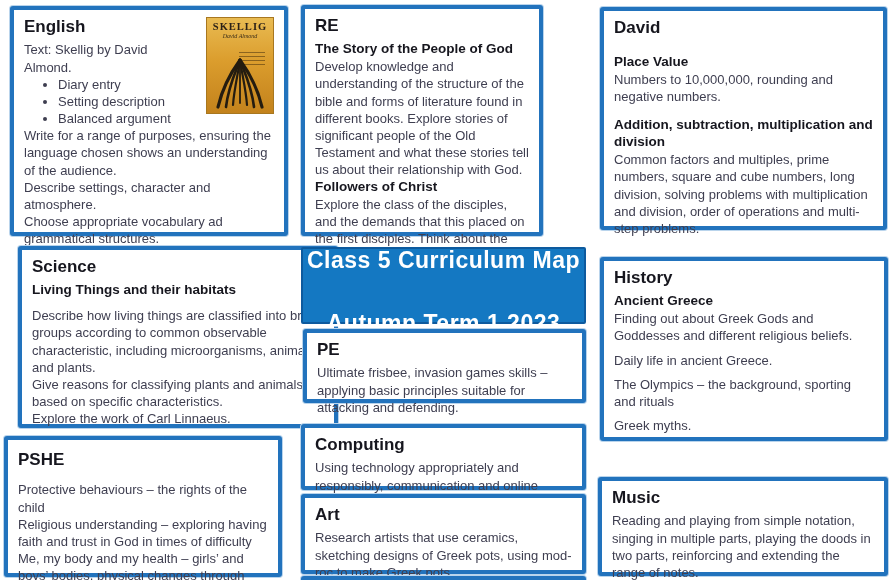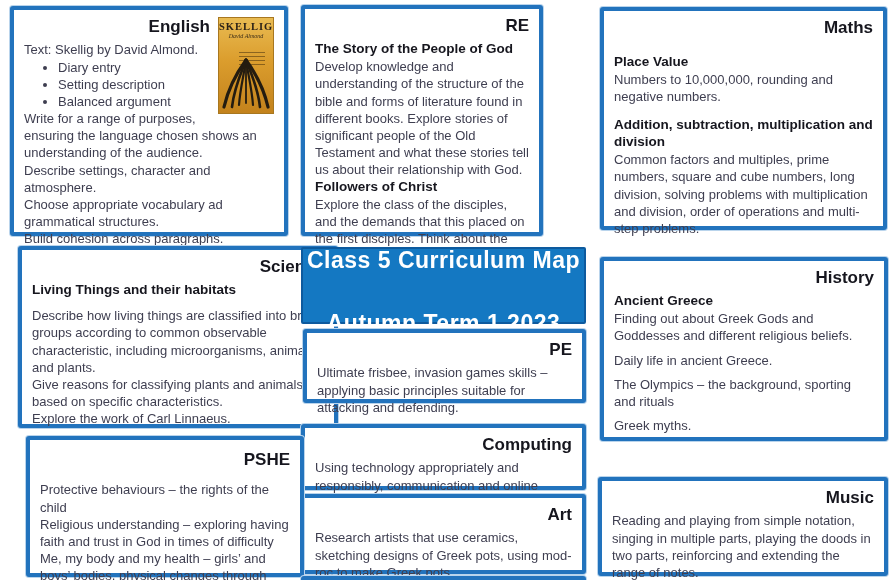--- a/index.html
+++ b/index.html
@@ -17,21 +17,21 @@
     background:#ffffff;
     border:4px solid var(--blue-border);
     border-radius:3px;
     box-shadow:0 0 0 1px #b9d4ec;
     padding:5px 10px 5px 10px;
     color:var(--text);
     font-size:13px;
     line-height:1.32;
   }
   .box-title{
-    text-align:right;
+    text-align:left;
     font-weight:bold;
     font-size:17px;
     color:var(--head);
     margin:1px 0 3px;
   }
   .subhead{
     font-weight:bold;
     color:var(--head);
     font-size:13.5px;
   }
@@ -45,21 +45,21 @@
   
   #english{left:10px;top:6px;width:278px;height:230px;}
   #re{left:301px;top:5px;width:242px;height:231px;}
   #maths{left:600px;top:7px;width:287px;height:223px;}
   #science{left:18px;top:246px;width:320px;height:182px;}
   #pe{left:303px;top:329px;width:283px;height:74px;}
   #computing{left:301px;top:424px;width:285px;height:66px;}
   #art{left:301px;top:494px;width:285px;height:80px;}
   #history{left:600px;top:257px;width:288px;height:184px;}
   #music{left:598px;top:477px;width:290px;height:99px;}
-  #pshe{left:26px;top:436px;width:278px;height:141px;padding-top:8px;}
+  #pshe{left:4px;top:436px;width:278px;height:141px;padding-top:8px;}
   #cutoff{left:301px;top:576px;width:285px;height:14px;padding:0;}
 
   #maths .box-title{margin-bottom:14px;}
   #pshe .box-title{margin-bottom:10px;}
   #science .subhead{margin-bottom:8px;}
 
   
   .title-box{
     position:absolute;
     left:301px;top:247px;width:285px;height:77px;
@@ -72,21 +72,21 @@
     color:#ffffff;
     font-weight:bold;
     font-size:23px;
     line-height:1;
     letter-spacing:0.5px;
   }
 
   
   .book{
     float:right;
-    width:56px;height:97px;
+    width:68px;height:97px;
     margin:2px 0 6px 8px;
     background:linear-gradient(180deg,#e9bb52 0%,#db9d2d 45%,#c3821c 100%);
     border:1px solid #a8771f;
     position:relative;
     text-align:center;
     overflow:hidden;
   }
   .book-title{
     font-family:"Liberation Serif",serif;
     font-weight:bold;
@@ -152,21 +152,21 @@
 
   <div class="box" id="re">
     <div class="box-title">RE</div>
     <div class="subhead">The Story of the People of God</div>
     <p class="para">Develop knowledge and understanding of the structure of the bible and forms of literature found in different books.  Explore stories of significant people of the Old Testament and what these stories tell us about their relationship with God.</p>
     <div class="subhead">Followers of Christ</div>
     <p class="para">Explore the class of the disciples, and the demands that this placed on the first disciples. Think about the way that people answer the call of Christ today.</p>
   </div>
 
   <div class="box" id="maths">
-    <div class="box-title">Maths</div>
+    <div class="box-title">David</div>
     <div class="subhead">Place Value</div>
     <p class="para">Numbers to 10,000,000, rounding and negative numbers.</p>
     <div class="subhead gap-before">Addition, subtraction, multiplication and division</div>
     <p class="para">Common factors and multiples, prime numbers, square and cube numbers, long division, solving problems with multiplication and division, order of operations and multi-step problems.</p>
   </div>
 
   <div class="box" id="science">
     <div class="box-title">Science</div>
     <div class="subhead">Living Things and their habitats</div>
     <p class="para">Describe how living things are classified into broad groups according to common observable characteristic, including microorganisms, animals and plants.</p>

